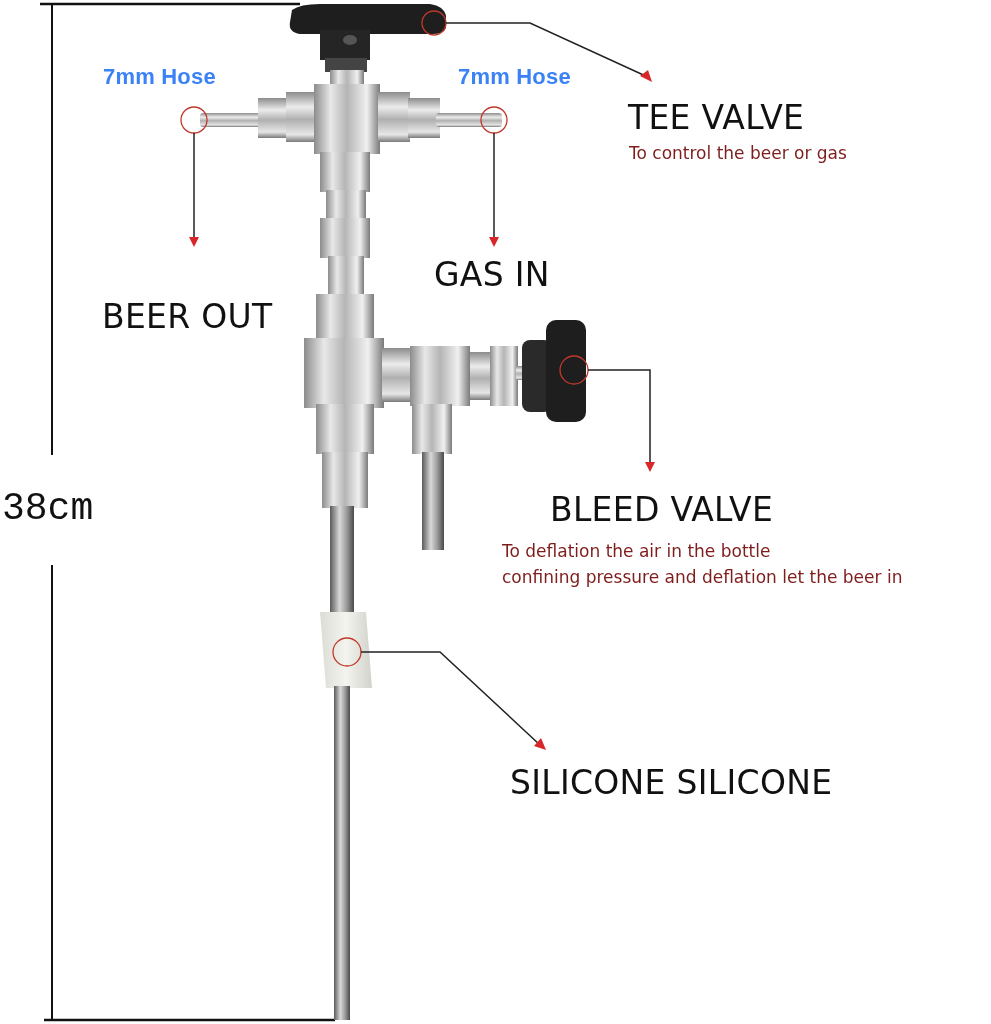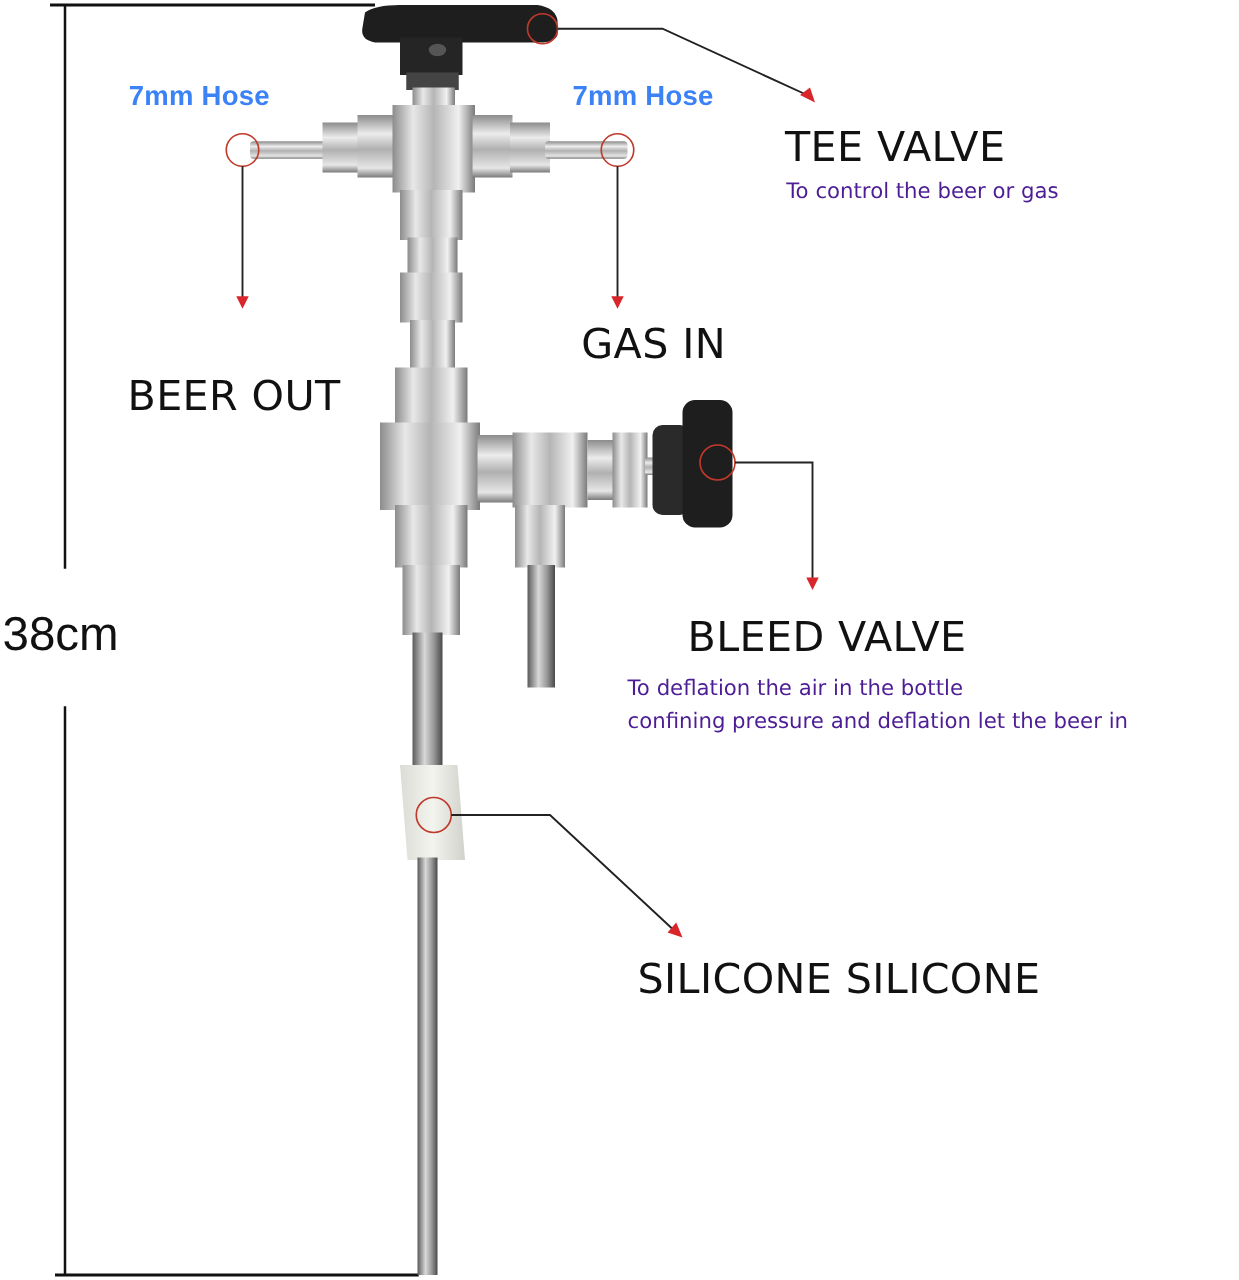--- a/index.html
+++ b/index.html
@@ -1,22 +1,22 @@
 <!DOCTYPE html>
 <html><head>
 <meta charset="utf-8">
 <style>
   html, body { margin: 0; padding: 0; background: #ffffff; }
   body { width: 991px; height: 1024px; position: relative; overflow: hidden;
          font-family: "Liberation Sans", "DejaVu Sans", sans-serif; }
   .abs { position: absolute; }
   .hose-label { color: #3b82f6; font-weight: bold; font-size: 22px; letter-spacing: 0.2px; }
   .big-label { color: #111; font-size: 33px; font-family: "DejaVu Sans", "Liberation Sans", sans-serif; letter-spacing: 0.3px; }
-  .desc { color: #4c1d95; font-size: 17px; font-family: "DejaVu Sans", "Liberation Sans", sans-serif; line-height: 26px; }
-  .dim-text { color: #111; font-size: 38px; font-family: Liberation Sans, sans-serif; }
+  .desc { color: #7f1d1d; font-size: 17px; font-family: "DejaVu Sans", "Liberation Sans", sans-serif; line-height: 26px; }
+  .dim-text { color: #111; font-size: 38px; font-family: Liberation Mono, monospace; }
   svg.overlay { position: absolute; left: 0; top: 0; }
 </style>
 </head>
 <body>
 
 <svg class="overlay" width="991" height="1024" viewBox="0 0 991 1024">
   <defs>
     <linearGradient id="steelV" x1="0" x2="1" y1="0" y2="0">
       <stop offset="0" stop-color="#8c8c8c"></stop>
       <stop offset="0.25" stop-color="#e8e8e8"></stop>
@@ -126,21 +126,21 @@
   </g>
 </svg>
 
 <div class="abs hose-label" style="left:103px; top:64px;">7mm Hose</div>
 <div class="abs hose-label" style="left:458px; top:64px;">7mm Hose</div>
 
 <div class="abs big-label" style="left:628px; top:98px;">TEE VALVE</div>
 <div class="abs desc" style="left:629px; top:140px;">To control the beer or gas</div>
 
 <div class="abs big-label" style="left:102px; top:255px;margin-top:42px;">BEER OUT</div>
-<div class="abs big-label" style="left:434px; top:255px;margin-left:31px;">GAS IN</div>
+<div class="abs big-label" style="left:434px; top:255px;">GAS IN</div>
 
 <div class="abs dim-text" style="left:2px; top:487px;">38cm</div>
 
 <div class="abs big-label" style="left:502px; top:490px;margin-left:48px;">BLEED VALVE</div>
 <div class="abs desc" style="left:502px; top:538px;">To deflation the air in the bottle</div>
 <div class="abs desc" style="left:502px; top:564px;">confining pressure and deflation let the beer in</div>
 
 <div class="abs big-label" style="left:510px; top:763px;">SILICONE SILICONE</div>
 
 </body></html>

